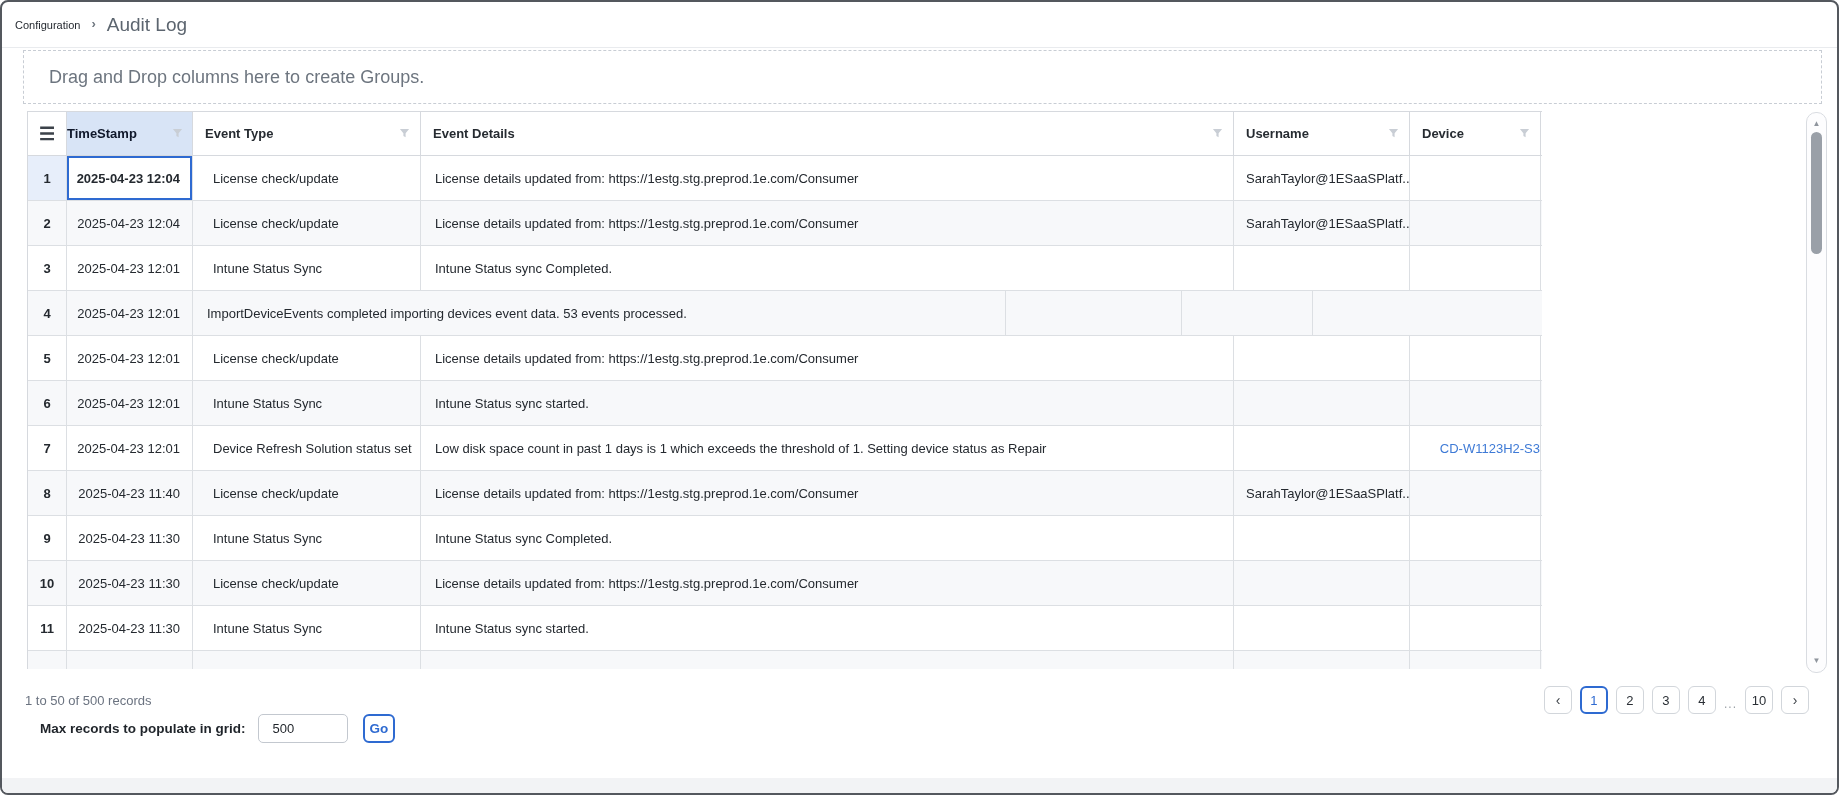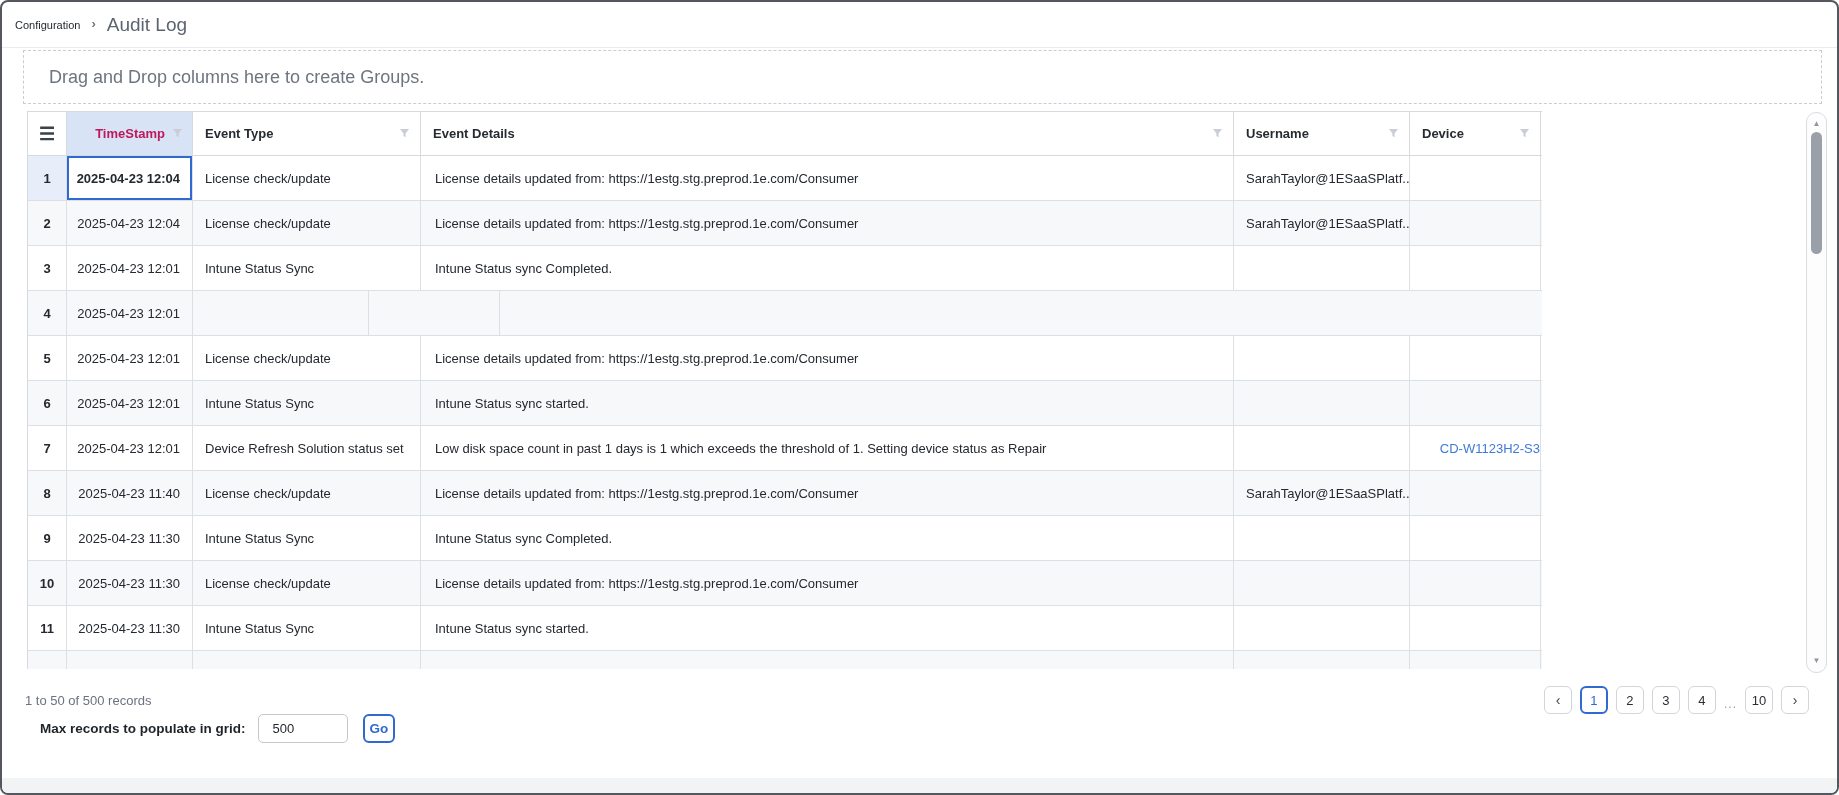--- a/index.html
+++ b/index.html
@@ -29,29 +29,29 @@
   .tr{display:flex;height:44px;border-bottom:1px solid #dcdfe3;background:#fff;}
   .tr.stripe{background:#f7f8fa;}
   .td{box-sizing:border-box;border-right:1px solid #dcdfe3;display:flex;align-items:center;font-size:13px;color:#24292f;}
   .c-num{width:39px;}
   .c-ts{width:126px;}
   .c-type{width:228px;}
   .c-details{width:813px;}
   .c-user{width:176px;}
   .c-device{width:131px;justify-content:flex-end;}
   .th-num{justify-content:center;}
-  .th-ts{background:#d8e4f6;justify-content:flex-end;padding-right:9px;gap:7px;color:#be185d;}
+  .th-ts{background:#d8e4f6;justify-content:space-between;padding-right:9px;gap:7px;color:#0f172a;}
   .th-left{justify-content:space-between;padding:0 10px 0 12px;}
   .hamburger{font-size:18px;font-weight:700;color:#3c424a;line-height:1;}
   .funnel{flex:none;}
   .td.num{justify-content:center;font-weight:600;}
   .td.sel-num{background:#e7eefa;}
   .td.ts{justify-content:flex-end;padding-right:12px;}
   .td.sel-cell{box-shadow:inset 0 0 0 2px #2e6ad1;font-weight:700;background:#fff;}
-  .td.type{padding-left:12px;}
+  .td.type{padding-left:20px;}
   .td.details{padding-left:14px;}
   .td.user{padding-left:12px;white-space:nowrap;overflow:hidden;}
   .td.device{padding-left:12px;}
   .device-link{color:#3e7ad6;cursor:pointer;}
 
   
   .scrollbar{position:absolute;top:110px;right:10px;width:21px;height:561px;box-sizing:border-box;
     border:1px solid #d9dce1;border-radius:10px;background:#fdfdfe;}
   .sb-arrow{position:absolute;left:0;width:100%;text-align:center;font-size:8px;color:#8f959d;line-height:8px;}
   .sb-up{top:7px;} .sb-down{bottom:7px;}
@@ -154,20 +154,21 @@
                 <div class="td c-num num">3</div>
                 <div class="td c-ts ts">2025-04-23 12:01</div>
                 <div class="td c-type type">Intune Status Sync</div>
                 <div class="td c-details details">Intune Status sync Completed.</div>
                 <div class="td c-user user"></div>
                 <div class="td c-device device"></div>
               </div>
               <div class="tr stripe">
                 <div class="td c-num num">4</div>
                 <div class="td c-ts ts">2025-04-23 12:01</div>
+                <div class="td c-details details">ImportDeviceEvents completed importing devices event data. 53 events processed.</div>
                 <div class="td c-user user"></div>
                 <div class="td c-device device"></div>
               </div>
               <div class="tr">
                 <div class="td c-num num">5</div>
                 <div class="td c-ts ts">2025-04-23 12:01</div>
                 <div class="td c-type type">License check/update</div>
                 <div class="td c-details details">License details updated from: https://1estg.stg.preprod.1e.com/Consumer</div>
                 <div class="td c-user user"></div>
                 <div class="td c-device device"></div>

